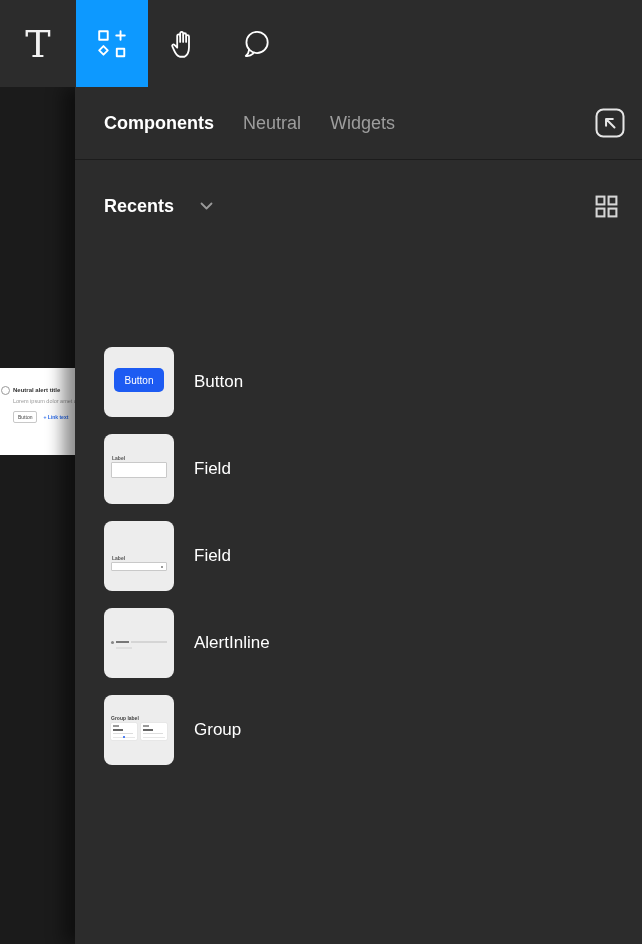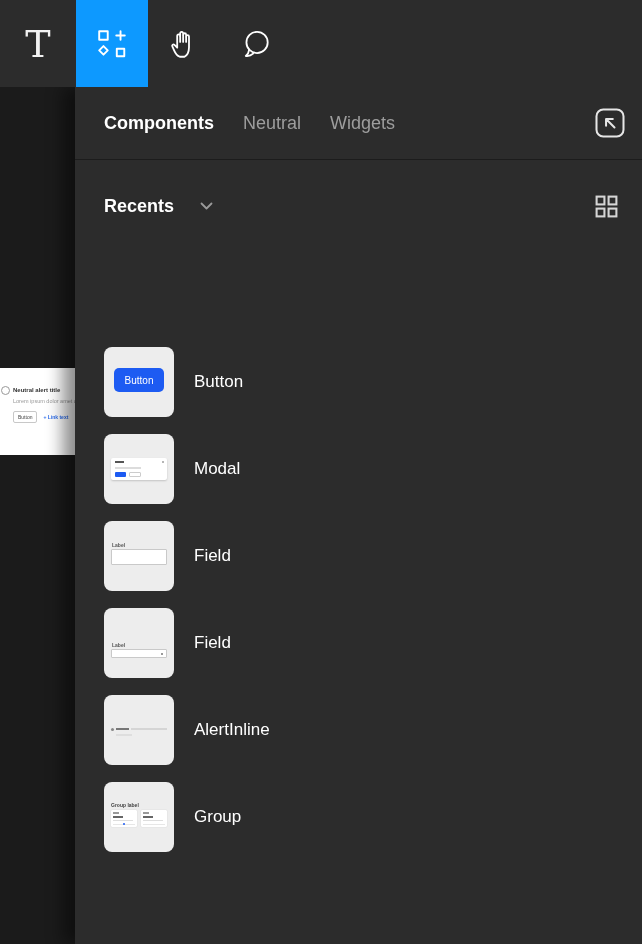--- a/index.html
+++ b/index.html
@@ -176,32 +176,20 @@
 
     <div class="list">
 
       <div class="row">
         <div class="thumb">
           <div class="th-btn">Button</div>
         </div>
         <div class="row-label">Button</div>
       </div>
 
-      <div class="row">
-        <div class="thumb">
-          <div class="th-modal">
-            <i class="m-title"></i>
-              <i class="m-x"></i>
-              <i class="m-line"></i>
-              <i class="m-btnp"></i>
-              <i class="m-btns"></i>
-          </div>
-        </div>
-        <div class="row-label">Modal</div>
-      </div>
 
       <div class="row">
         <div class="thumb">
           <span class="f-label lg">Label</span>
           <div class="f-input lg"></div>
         </div>
         <div class="row-label">Field</div>
       </div>
 
       <div class="row">

